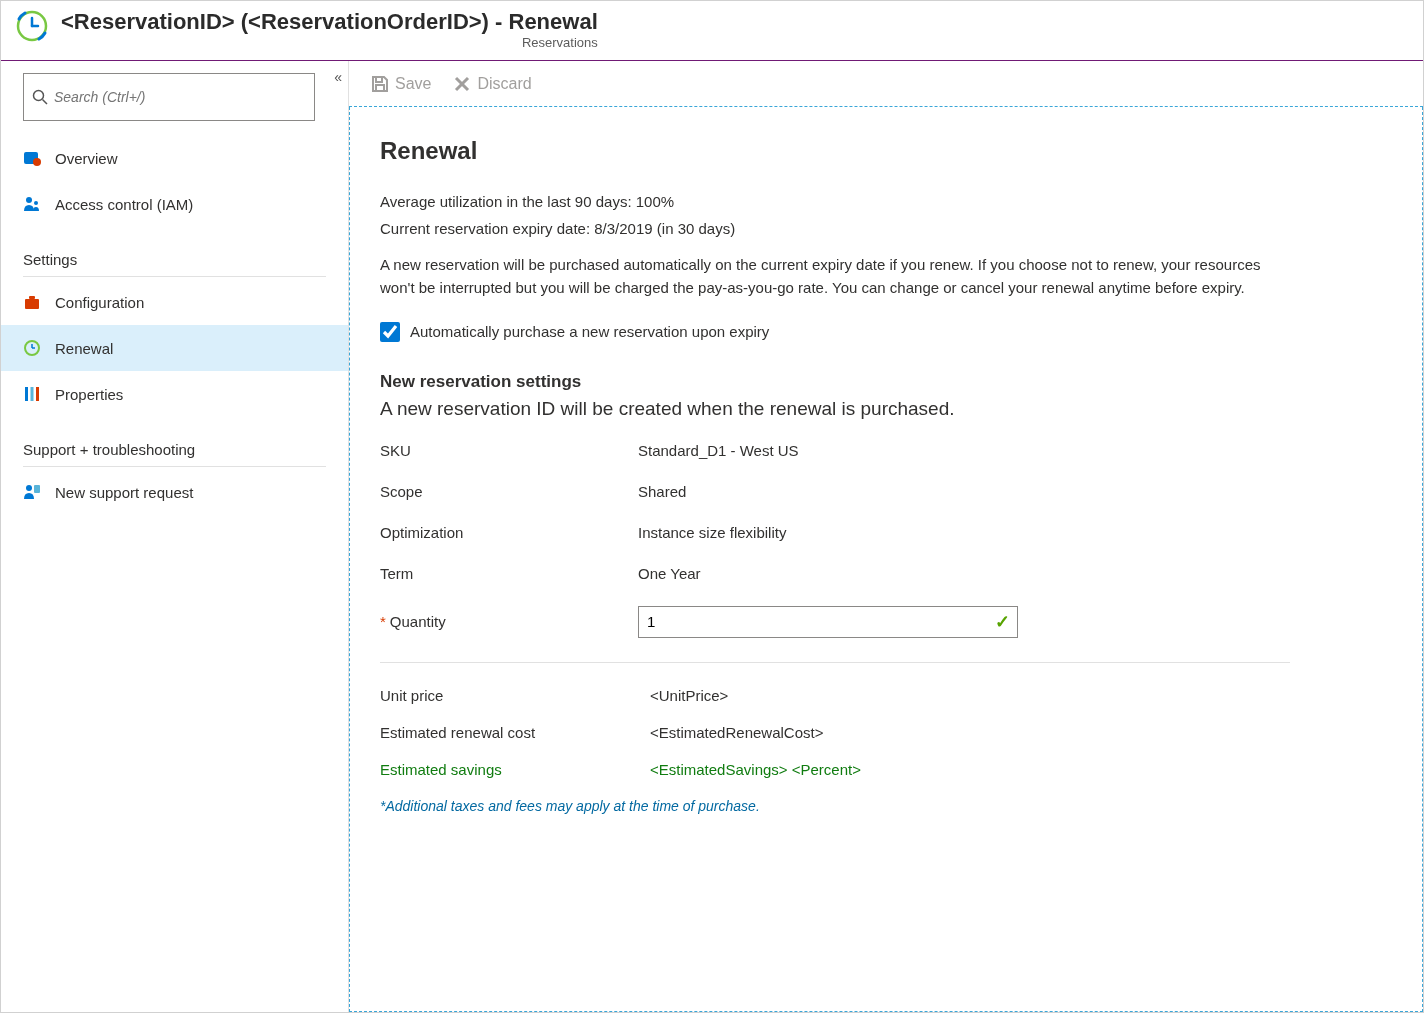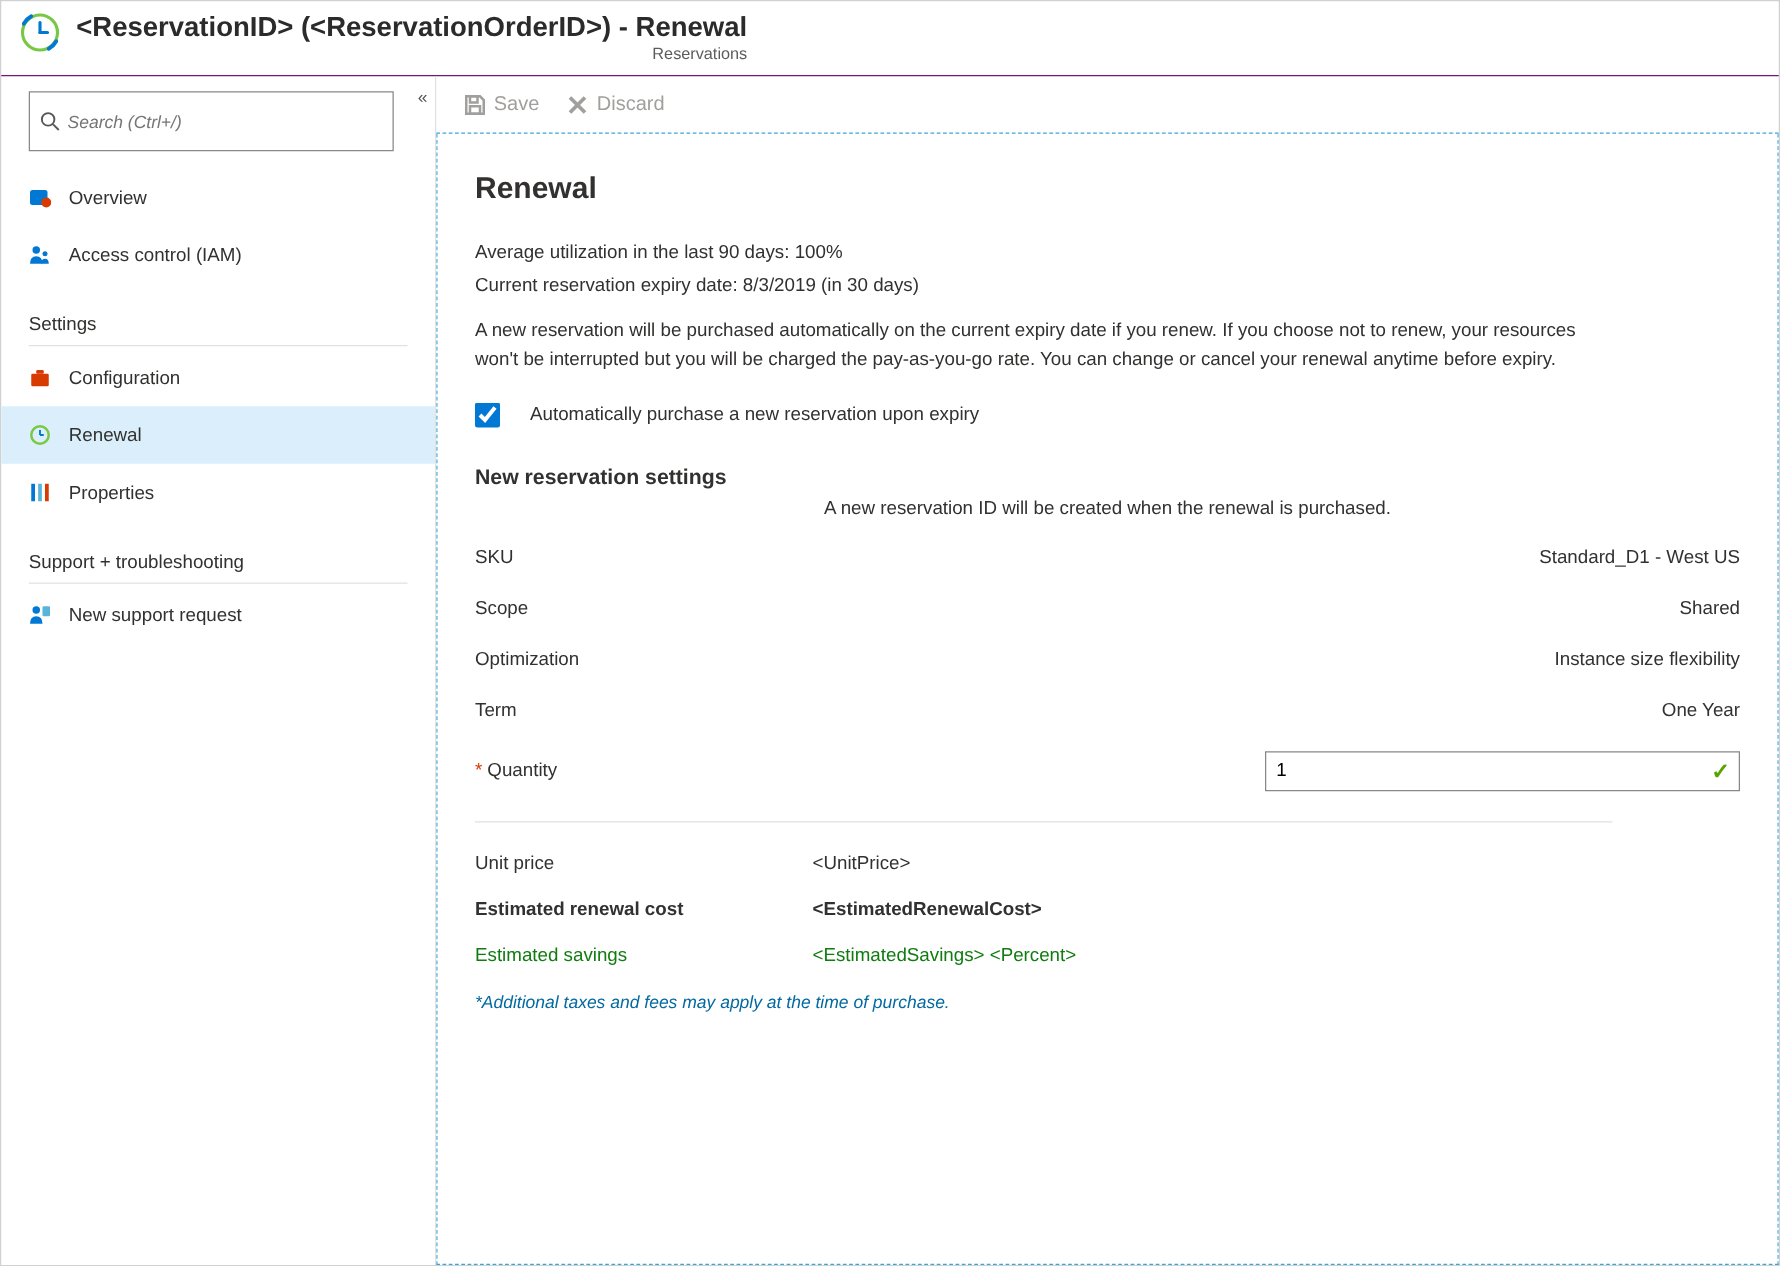--- a/index.html
+++ b/index.html
@@ -150,44 +150,42 @@
 }
 .desc {
   font-size: 15px;
   line-height: 1.55;
   margin: 16px 0 22px;
   max-width: 910px;
 }
 .checkbox-row {
   display: flex;
   align-items: center;
-  gap: 24px;
+  gap: 10px;
   margin-bottom: 30px;
 }
 .checkbox-row input[type=checkbox] {
   width: 20px;
   height: 20px;
   accent-color: #0078d4;
 }
 .checkbox-row label { font-size: 15px; }
 .section-title {
   font-size: 17px;
   font-weight: 600;
   margin-bottom: 6px;
 }
 .section-sub {
-  font-size: 15px;
+  font-size: 19px;
   margin-bottom: 22px;
-  text-align: center;
 }
 .field-row {
   display: flex;
   align-items: center;
   margin-bottom: 24px;
-  justify-content: space-between;
 }
 .field-row .label {
   width: 258px;
   flex: 0 0 258px;
   font-size: 15px;
   color: #323130;
 }
 .field-row .value { font-size: 15px; }
 .req-star { color: #d83b01; margin-right: 4px; }
 .qty-input-wrap {
@@ -217,21 +215,21 @@
   max-width: 910px;
 }
 .cost-row {
   display: flex;
   align-items: center;
   margin-bottom: 20px;
   gap: 12px;
 }
 .cost-row .label { width: 258px; flex: 0 0 258px; font-size: 15px; }
 .cost-row .value { font-size: 15px; }
-.cost-row.bold .label, .cost-row.bold .value { font-weight: 700; }
+.cost-row.bold .label, .cost-row.bold .value { font-weight: 400; }
 .cost-row.green .label, .cost-row.green .value { color: #107c10; }
 .footnote {
   font-style: italic;
   font-size: 14px;
   color: #0369a1;
 }
 </style>
 </head>
 <body>
 

